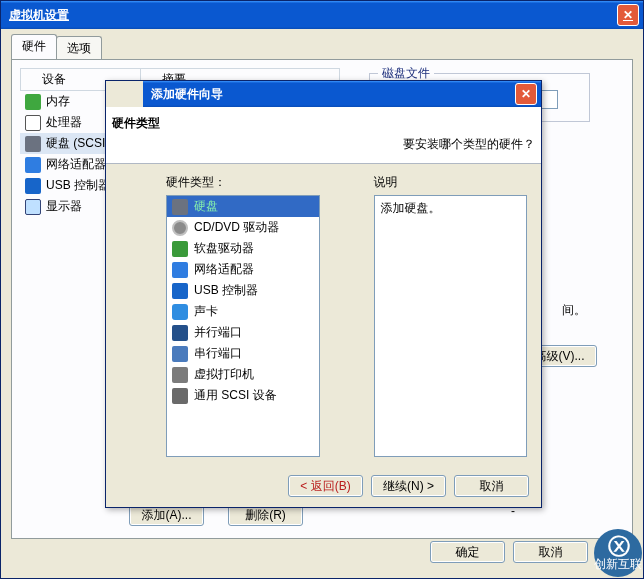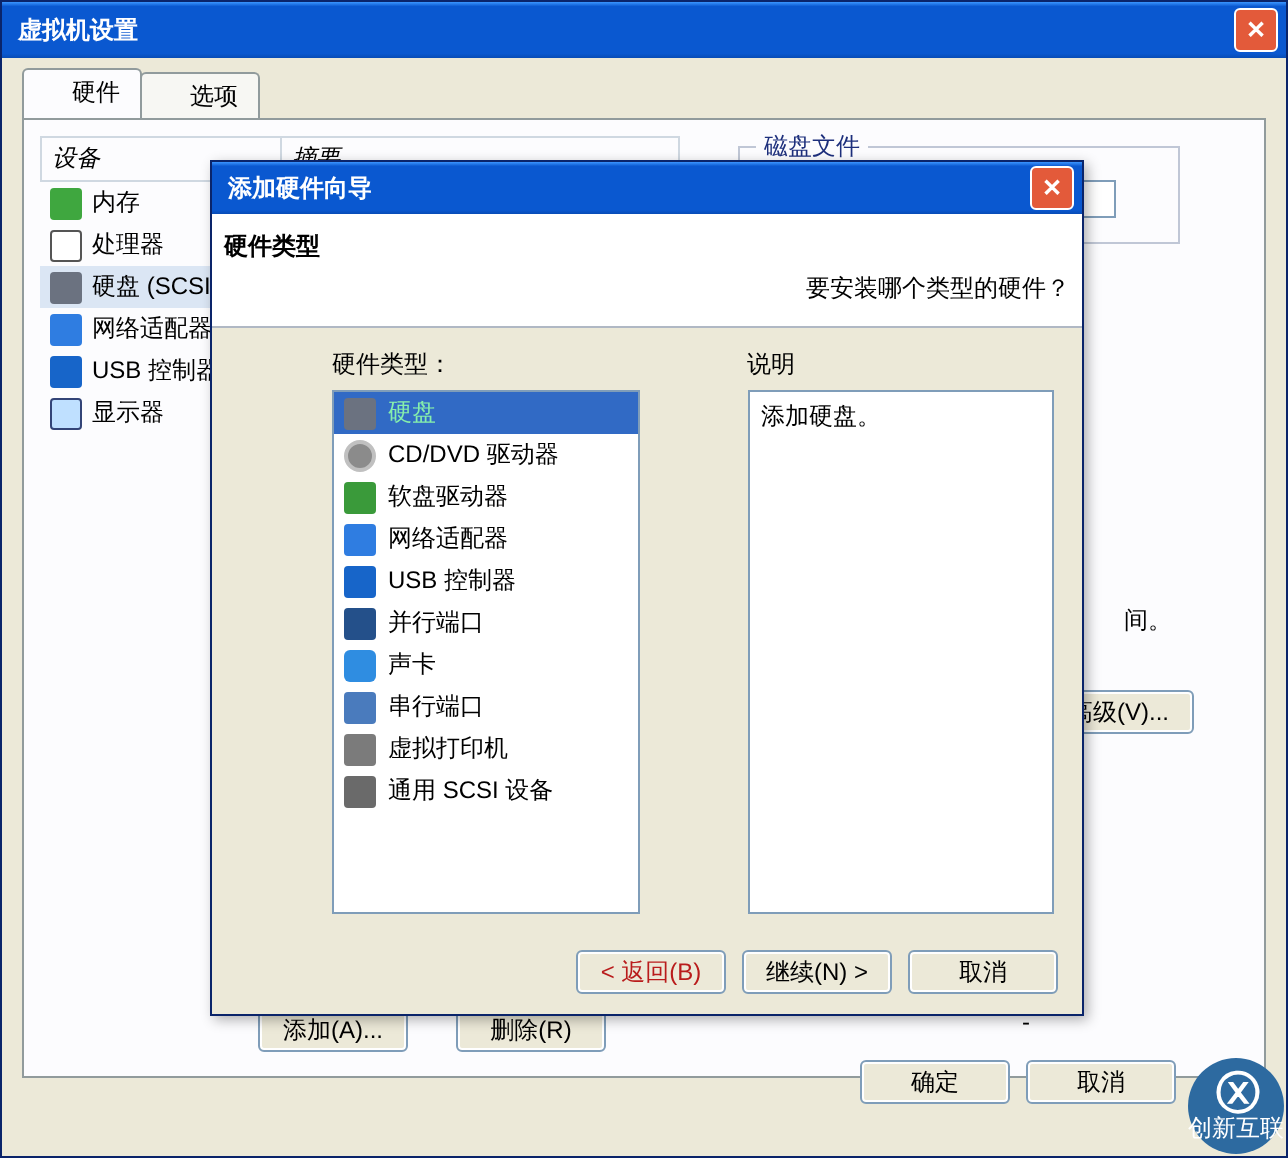--- a/index.html
+++ b/index.html
@@ -4,39 +4,39 @@
 <style>
   * { box-sizing: border-box; font-family: "Microsoft YaHei", "SimSun", Tahoma, sans-serif; font-size: 12px; }
   body { margin: 0; background: #ece9d8; width: 644px; height: 579px; position: relative; overflow: hidden; }
 
   
   .main-window { position: absolute; left: 0; top: 0; width: 644px; height: 579px; background: #ece9d8; border: 1px solid #0a246a; }
   .main-titlebar {
     height: 28px;
     background: linear-gradient(to bottom,#3a95ff 0%,#0a58d0 8%,#0a58d0 50%,#0a58d0 92%,#084cb6 100%);
     color: #fff; display: flex; align-items: center; justify-content: space-between;
-    padding: 0 4px 0 8px; font-weight: bold;
+    padding: 0 4px 0 8px; font-weight: bold; text-decoration: underline;
   }
   .main-x {
     width: 22px; height: 22px; background: #e35a3a; border: 1px solid #fff; border-radius: 3px;
     display:flex;align-items:center;justify-content:center;color:#fff;font-weight:bold;cursor:pointer;
   }
   .main-body { padding: 8px 10px; }
 
   .tabs { display:flex; align-items:flex-end; height:22px; }
   .tab {
-    padding: 3px 10px 3px 24px; border:1px solid #919b9c; border-bottom:none;
+    padding: 3px 10px 3px 10px; border:1px solid #919b9c; border-bottom:none;
     background:#f7f7f3; margin-right:-1px; cursor:pointer; position:relative; top:1px;
     border-radius:3px 3px 0 0;
   }
   .tab.active { background:#fcfcfe; z-index:2; top:0; padding-bottom:4px;}
   .tab-panel { border:1px solid #919b9c; background:#fcfcfe; height:480px; padding:8px; position:relative; }
 
   .device-header { display:flex; font-weight:normal; }
-  .device-header > div { padding:2px 5px;font-style:italic; }
+  .device-header > div { padding:2px 21px; }
   .col-device { width:120px; border:1px solid #cfd8e1; border-right:none; background:#fcfcfe;}
   .col-summary { width:200px; border:1px solid #cfd8e1; background:#fcfcfe;}
   .device-list { width:320px; border-top:none; }
   .device-row { display:flex; align-items:center; padding:2px 5px; gap:5px; cursor:pointer;}
   .dev-icon { width:16px; height:16px; display:inline-flex; align-items:center; justify-content:center; font-size:11px;}
   .ram  { background:#3fa73f; border-radius:2px;}
   .cpu  { border:1px solid #555; border-radius:2px; background:#fff;}
   .hdd  { background:#6b7280; border-radius:2px;}
   .nic  { background:#2f7de1; border-radius:2px;}
   .usb  { background:#1765c9; border-radius:2px;}
@@ -49,40 +49,40 @@
   .disk-input { width:180px; height:19px; border:1px solid #7f9db9; background:#fff;}
   .adv-btn { position:absolute; right:35px; top:285px; }
 
   .btn {
     min-width:75px; height:22px; border:1px solid #7f9db9; background:#ece9d8;
     border-radius:3px; cursor:pointer; padding:0 8px;
     box-shadow: inset 0 0 0 1px #fff;
   }
 
   .bottom-row { position:absolute; bottom:12px; left:0; right:0; display:flex; justify-content:center; gap:24px;}
-  .main-ok-row { position:absolute; bottom:26px; right:55px; display:flex; gap:8px;}
+  .main-ok-row { position:absolute; bottom:15px; right:55px; display:flex; gap:8px;}
 
   .watermark {
     position:absolute; right:2px; bottom:2px; width:48px; height:48px; border-radius:50%;
     background:#2d6aa0; display:flex;flex-direction:column;align-items:center;justify-content:center;
     color:#fff; font-size:9px; line-height:1;
   }
   .watermark .x{ font-size:22px; font-weight:bold; letter-spacing:-2px;}
 
   
   .wizard {
     position:absolute; left:105px; top:80px; width:437px; height:428px;
     border:1px solid #0a246a; background:#ece9d8;
     box-shadow:2px 2px 6px rgba(0,0,0,.3);
   }
   .wiz-titlebar {
     height:26px;
     background: linear-gradient(to bottom,#3a95ff 0%,#0a58d0 8%,#0a58d0 92%,#084cb6 100%);
     color:#fff; display:flex; align-items:center; justify-content:space-between;
-    padding:0 4px 0 8px; font-weight:bold;
+    padding:0 4px 0 8px; font-weight:bold;margin-left:37px;
   }
   .wiz-header { background:#fff; border-bottom:1px solid #b0b8c4; padding:8px 6px 10px; }
   .wiz-header .h1 { font-weight:bold; margin-bottom:4px;}
   .wiz-header .h2 { padding-left:18px;text-align:right;}
   .wiz-body { padding:10px 14px; display:flex; gap:8px; height:300px;}
   .hw-col, .desc-col { flex:1;margin-left:46px; }
   .hw-col label, .desc-col label { display:block; margin-bottom:4px;}
   .hw-list {
     border:1px solid #7f9db9; background:#fff; height:262px; overflow:auto;
   }
@@ -210,26 +210,26 @@
         </div>
         <div class="hw-item">
           <span class="dev-icon nic"></span>
           <span>网络适配器</span>
         </div>
         <div class="hw-item">
           <span class="dev-icon usb"></span>
           <span>USB 控制器</span>
         </div>
         <div class="hw-item">
+          <span class="dev-icon snd"></span>
+          <span>声卡</span>
+        </div>
+        <div class="hw-item">
           <span class="dev-icon par"></span>
           <span>并行端口</span>
-        </div>
-        <div class="hw-item">
-          <span class="dev-icon snd"></span>
-          <span>声卡</span>
         </div>
         <div class="hw-item">
           <span class="dev-icon ser"></span>
           <span>串行端口</span>
         </div>
         <div class="hw-item">
           <span class="dev-icon prn"></span>
           <span>虚拟打印机</span>
         </div>
         <div class="hw-item">

